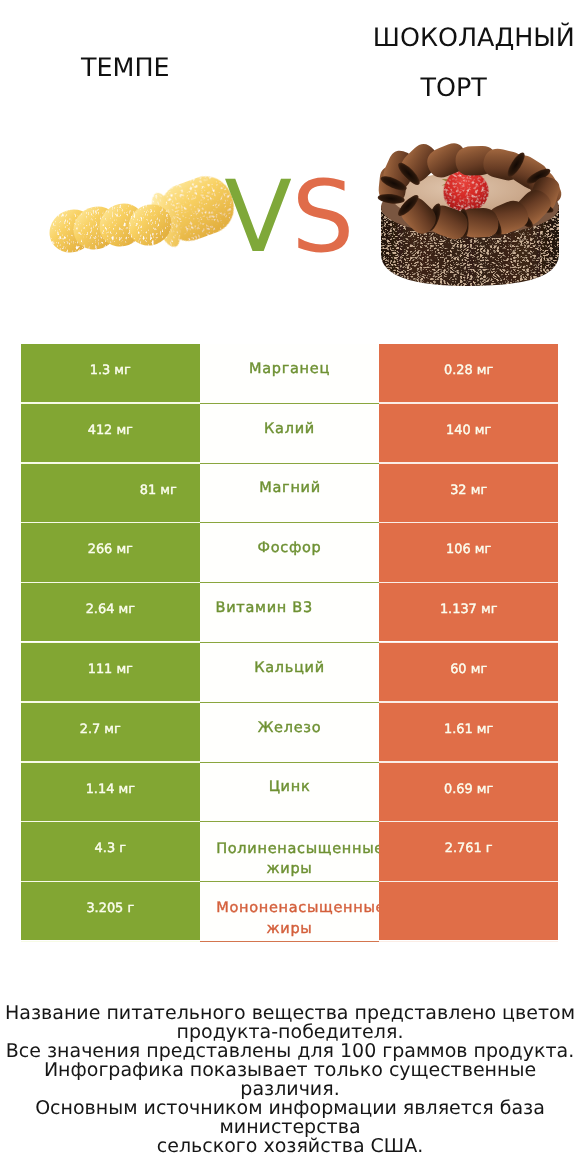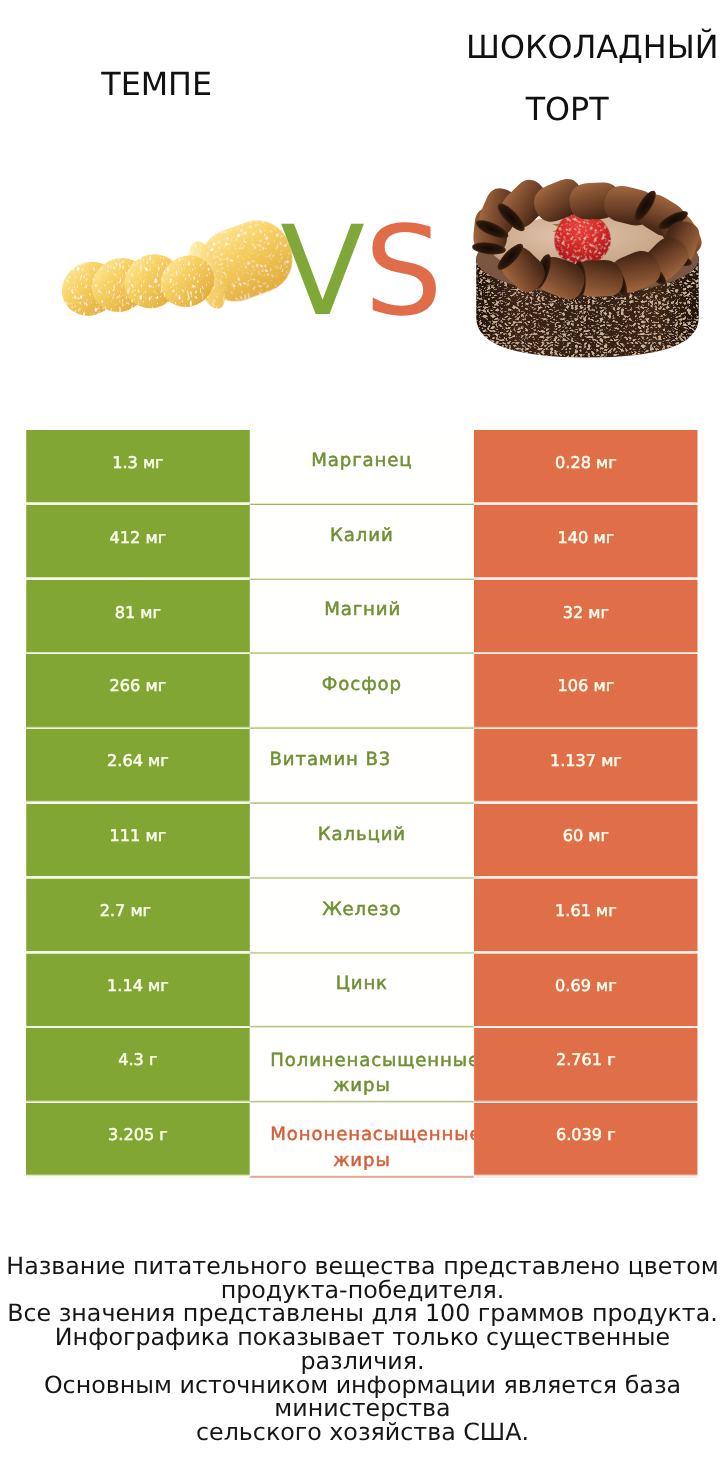--- a/index.html
+++ b/index.html
@@ -231,21 +231,21 @@
       <div class="sep barL" style="top: 462.1px; left: 21px; width: 178.6px; background: rgb(247, 251, 230);"></div>
       <div class="vtxt" style="left: 21px; top: 422.7px;"><span>412</span><span class="unit"> мг</span></div>
       <div class="bar barR" style="top: 403.8px; height: 58.3px;"></div>
       <div class="sep barR" style="top: 462.1px; left: 379.4px; width: 178.6px; background: rgb(251, 237, 230);"></div>
       <div class="vtxt" style="left: 379.4px; top: 422.7px;"><span>140</span><span class="unit"> мг</span></div>
       <div class="midcell" style="top: 403.8px; height: 59.8px; border-bottom: 1.3px solid rgb(138, 166, 62); box-sizing: border-box;">
         <div class="ntxt" style="color: rgb(110, 145, 51); left: 0px; width: 179.8px; text-align: center; top: 14.9px;">Калий</div>
       </div>
       <div class="bar barL" style="top: 463.6px; height: 58.3px;"></div>
       <div class="sep barL" style="top: 521.9px; left: 21px; width: 178.6px; background: rgb(247, 251, 230);"></div>
-      <div class="vtxt" style="left: 21px; top: 482.5px;"><span>81</span><span class="unit"> мг</span></div>
+      <div class="vtxt" style="left: 21px; top: 482.5px; padding-left: 48px;"><span>81</span><span class="unit"> мг</span></div>
       <div class="bar barR" style="top: 463.6px; height: 58.3px;"></div>
       <div class="sep barR" style="top: 521.9px; left: 379.4px; width: 178.6px; background: rgb(251, 237, 230);"></div>
       <div class="vtxt" style="left: 379.4px; top: 482.5px;"><span>32</span><span class="unit"> мг</span></div>
       <div class="midcell" style="top: 463.6px; height: 59.8px; border-bottom: 1.3px solid rgb(138, 166, 62); box-sizing: border-box;">
         <div class="ntxt" style="color: rgb(110, 145, 51); left: 0px; width: 181px; text-align: center; top: 14.9px;">Магний</div>
       </div>
       <div class="bar barL" style="top: 523.4px; height: 58.3px;"></div>
       <div class="sep barL" style="top: 581.7px; left: 21px; width: 178.6px; background: rgb(247, 251, 230);"></div>
       <div class="vtxt" style="left: 21px; top: 542.3px;"><span>266</span><span class="unit"> мг</span></div>
       <div class="bar barR" style="top: 523.4px; height: 58.3px;"></div>
@@ -298,21 +298,20 @@
       <div class="vtxt" style="left: 379.4px; top: 841.3px;"><span>2.761</span><span class="unit"> г</span></div>
       <div class="midcell" style="top: 822.4px; height: 59.8px; border-bottom: 1.3px solid rgb(138, 166, 62); box-sizing: border-box;">
         <div class="ntxt" style="color: rgb(110, 145, 51); left: 16.6px; top: 16.3px;">Полиненасыщенные</div>
         <div class="ntxt" style="color: rgb(110, 145, 51); left: 0px; width: 179.8px; text-align: center; top: 36.7px;">жиры</div>
       </div>
       <div class="bar barL" style="top: 882.2px; height: 58.3px;"></div>
       <div class="sep barL" style="top: 940.5px; left: 21px; width: 178.6px; background: rgb(247, 251, 230);"></div>
       <div class="vtxt" style="left: 21px; top: 901.1px;"><span>3.205</span><span class="unit"> г</span></div>
       <div class="bar barR" style="top: 882.2px; height: 58.3px;"></div>
       <div class="sep barR" style="top: 940.5px; left: 379.4px; width: 178.6px; background: rgb(251, 237, 230);"></div>
-      <div class="vtxt" style="left: 379.4px; top: 901.1px;"><span>6.039</span><span class="unit"> г</span></div>
       <div class="midcell" style="top: 882.2px; height: 59.8px; border-bottom: 1.3px solid rgb(212, 117, 79); box-sizing: border-box;">
         <div class="ntxt" style="color: rgb(212, 96, 60); left: 16.6px; top: 16.3px;">Мононенасыщенные</div>
         <div class="ntxt" style="color: rgb(212, 96, 60); left: 0px; width: 179.8px; text-align: center; top: 36.7px;">жиры</div>
       </div>
     </div>
 
   <div class="foot" id="foot" style="top: 1004.3px;">
       <div>Название питательного вещества представлено цветом</div>
       <div>продукта-победителя.</div>
       <div>Все значения представлены для 100 граммов продукта.</div>

